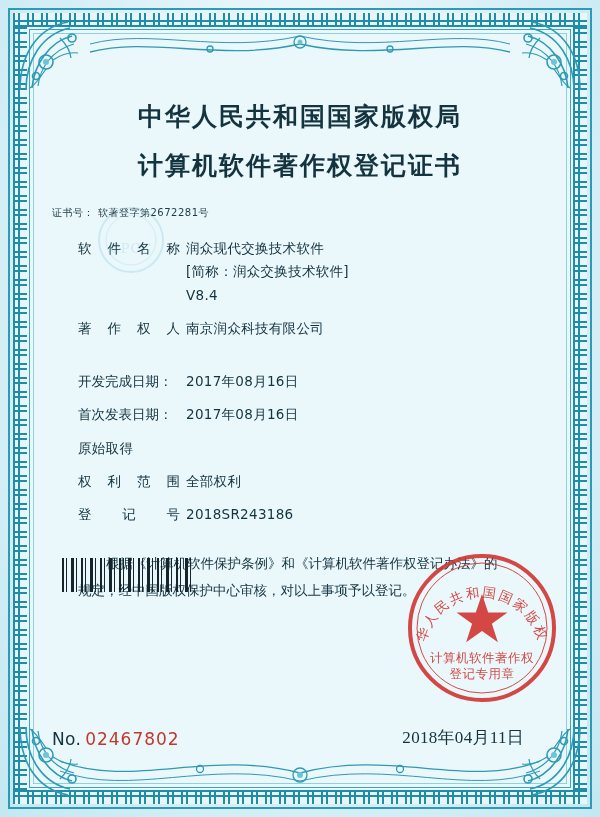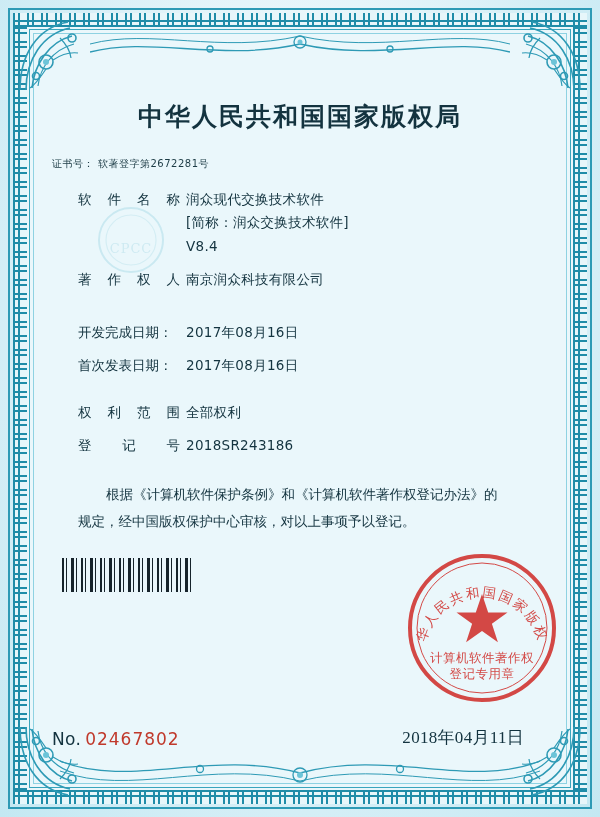--- a/index.html
+++ b/index.html
@@ -348,20 +348,21 @@
       <circle cx="35" cy="35" r="32" fill="none" stroke="#9fd6e4" stroke-width="2"></circle>
       <circle cx="35" cy="35" r="25" fill="none" stroke="#b6e0ea" stroke-width="1.2"></circle>
       <text x="35" y="48" text-anchor="middle" font-family="DejaVu Serif, serif" font-size="13" fill="#a8d9e6" letter-spacing="1">CPCC</text>
     </svg>
   </div>
 
   <div class="content">
 
     <div class="title-main">中华人民共和国国家版权局</div>
 
+    <div class="title-sub">计算机软件著作权登记证书</div>
 
     <div class="cert-no">
       <span class="cert-no-label">证书号：</span><span class="cert-no-value">软著登字第2672281号</span>
     </div>
 
     <div class="fields">
 
       <div class="field-row">
         <div class="field-label spread">
           <span>软</span>
@@ -392,20 +393,21 @@
         <div class="field-label">开发完成日期：</div>
         <div class="field-value">2017年08月16日</div>
       </div>
 
       <div class="field-row">
         <div class="field-label">首次发表日期：</div>
         <div class="field-value">2017年08月16日</div>
       </div>
 
       <div class="field-row">
+        <div class="field-value">原始取得</div>
       </div>
 
       <div class="field-row">
         <div class="field-label spread">
           <span>权</span>
           <span>利</span>
           <span>范</span>
           <span>围</span>
         </div>
         <div class="field-value">全部权利</div>

